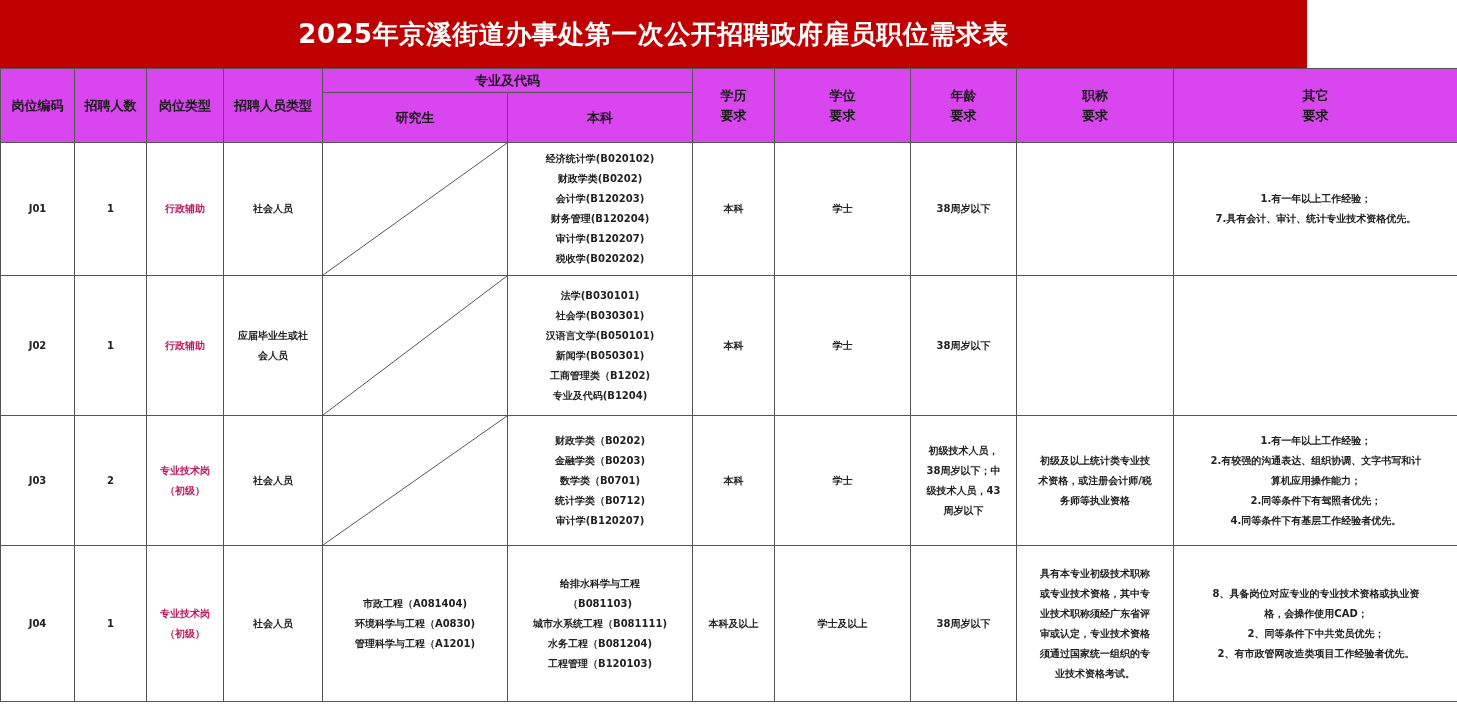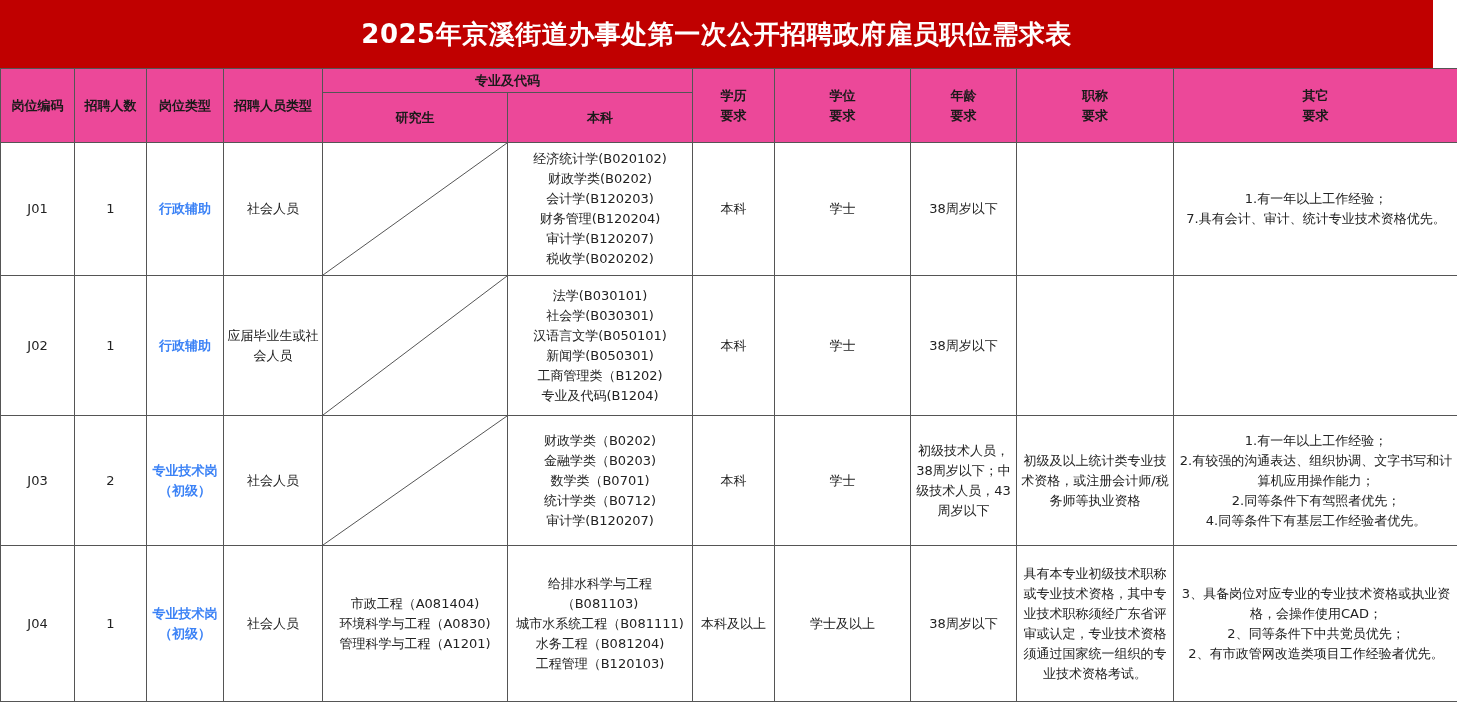--- a/index.html
+++ b/index.html
@@ -2,46 +2,47 @@
 <html><head>
 <meta charset="utf-8">
 <style>
   html, body { margin: 0; padding: 0; background: #ffffff; }
   body {
     width: 1457px; height: 704px; overflow: hidden;
     font-family: "DejaVu Sans", "Liberation Sans", sans-serif;
     color: #222;
   }
   .title-bar {
-    position: absolute; left: 0; top: 0; width: 1433px; height: 68px;
+    position: absolute; left: 0; top: 0; width: 1307px; height: 68px;
     background: #c00000;
     color: #ffffff; font-weight: bold; font-size: 26px;
     display: flex; align-items: center; justify-content: center;
     letter-spacing: 0.5px;
   }
   table.grid {
     position: absolute; left: 0; top: 68px;
     width: 1457px; border-collapse: collapse; table-layout: fixed;
   }
   table.grid td, table.grid th {
     border: 1px solid #555;
     text-align: center; vertical-align: middle;
-    font-size: 13px; line-height: 20px; padding: 0 2px;
+    font-size: 10px; line-height: 20px; padding: 0 2px;
     word-break: break-all;
+    font-weight: bold;
   }
   table.grid th {
-    background: #ec4899; font-weight: bold; font-size: 13px; color: #1a1a1a;
+    background: #d946ef; font-weight: bold; font-size: 13px; color: #1a1a1a;
   }
   .hdr-top { height: 24px; }
   .hdr-bot { height: 50px; }
   .r1 { height: 133px; }
   .r2 { height: 140px; }
   .r3 { height: 130px; }
   .r4 { height: 156px; }
-  .ptype { color: #3b82f6; font-weight: bold; }
+  .ptype { color: #be185d; font-weight: bold; }
   .left { text-align: left; padding-left: 3px !important; }
   .diag { position: relative; padding: 0 !important; }
   .diag svg { position: absolute; left: 0; top: 0; width: 100%; height: 100%; }
   .line { display: block; }
 </style>
 </head>
 <body>
 
 <div class="title-bar">2025年京溪街道办事处第一次公开招聘政府雇员职位需求表</div>
 
@@ -233,20 +234,20 @@
         </td>
       <td>
           <span class="line">具有本专业初级技术职称</span>
           <span class="line">或专业技术资格，其中专</span>
           <span class="line">业技术职称须经广东省评</span>
           <span class="line">审或认定，专业技术资格</span>
           <span class="line">须通过国家统一组织的专</span>
           <span class="line">业技术资格考试。</span>
         </td>
       <td class="left">
-          <span class="line">3、具备岗位对应专业的专业技术资格或执业资</span>
+          <span class="line">8、具备岗位对应专业的专业技术资格或执业资</span>
           <span class="line">格，会操作使用CAD；</span>
           <span class="line">2、同等条件下中共党员优先；</span>
           <span class="line">2、有市政管网改造类项目工作经验者优先。</span>
         </td>
     </tr>
   </tbody>
 </table>
 
 </body></html>

